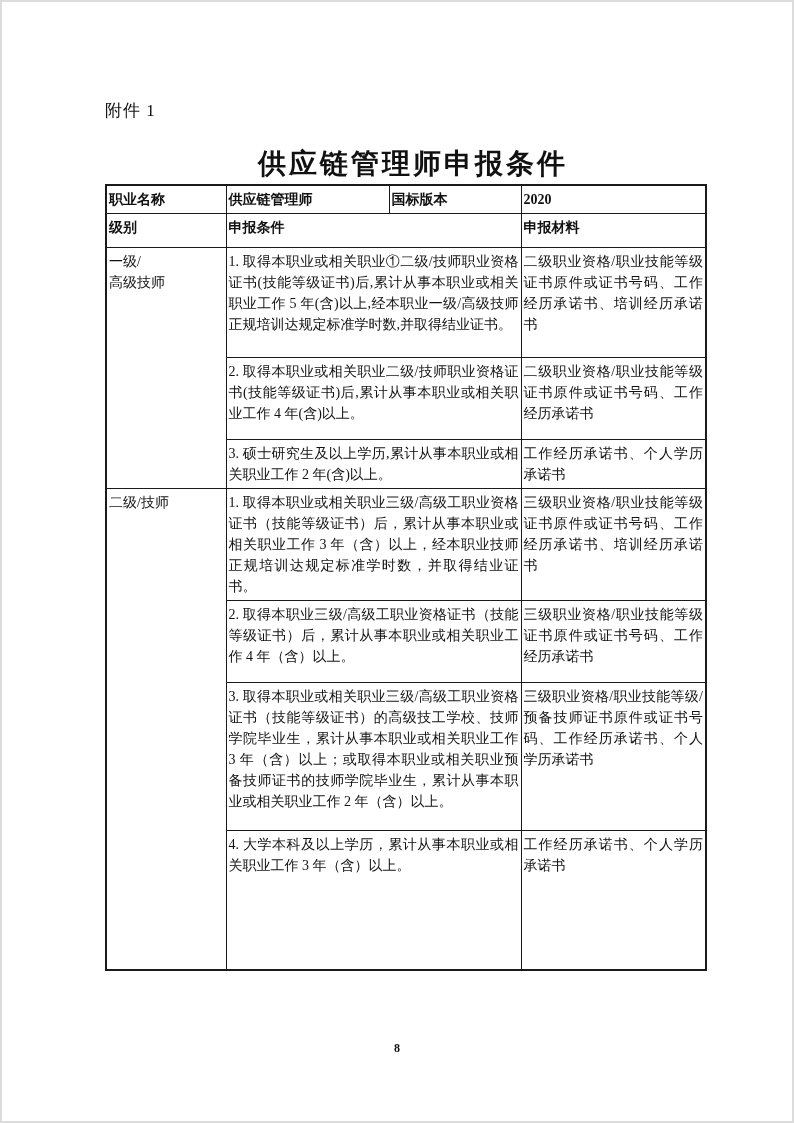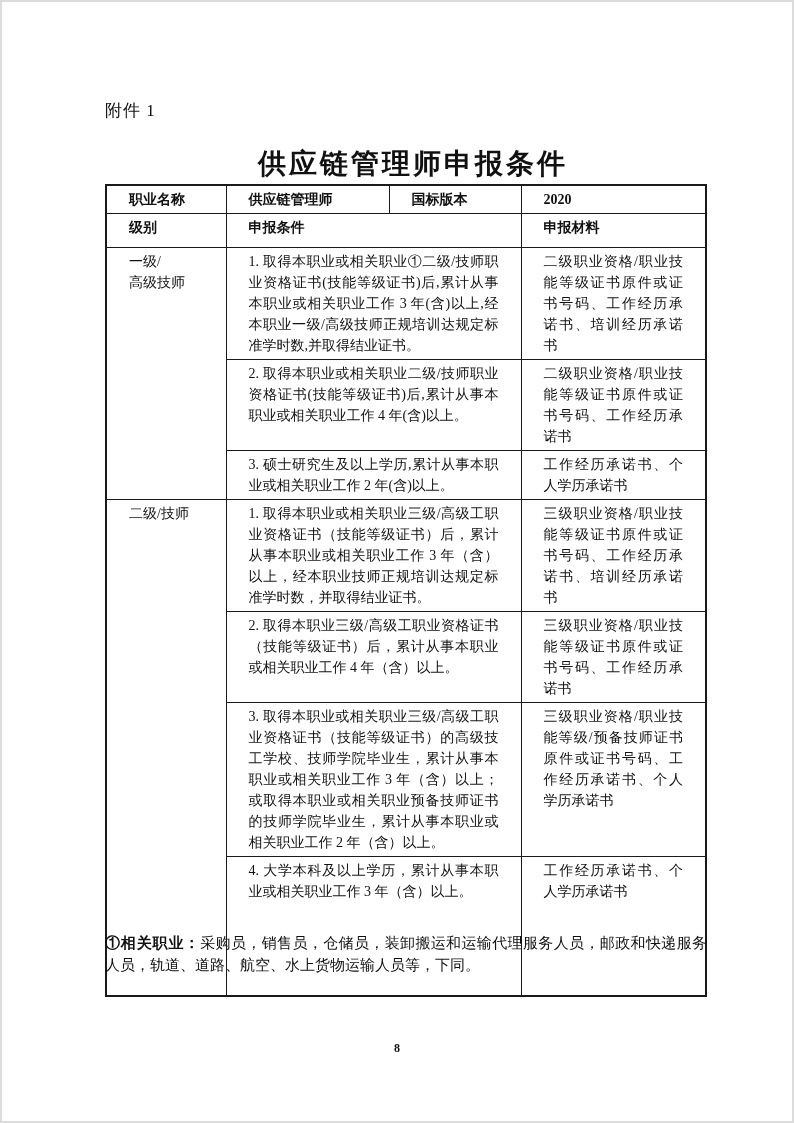--- a/index.html
+++ b/index.html
@@ -37,21 +37,21 @@
     left: 103px;
     top: 182px;
     width: 600px;
     border-collapse: collapse;
     table-layout: fixed;
   }
   table.cond-table td {
     border: 1.5px solid #1a1a1a;
     font-size: 14px;
     line-height: 1.5;
-    padding: 3px 22px;
+    padding: 3px 2px;
     vertical-align: top;
     text-align: justify;
     box-sizing: border-box;
   }
   table.cond-table { border: 2px solid #1a1a1a; }
   td.hdr {
     font-weight: bold;
     text-align: center;
     vertical-align: middle;
     font-size: 15px;
@@ -119,21 +119,21 @@
       </tr>
       <tr class="rh2">
         <td class="hdr">级别</td>
         <td class="hdr" colspan="2">申报条件</td>
         <td class="hdr">申报材料</td>
       </tr>
 
       <tr class="rh3">
         <td class="level" rowspan="3">一级/
 高级技师</td>
-        <td colspan="2">1. 取得本职业或相关职业①二级/技师职业资格证书(技能等级证书)后,累计从事本职业或相关职业工作 3 年(含)以上,经本职业一级/高级技师正规培训达规定标准学时数,并取得结业证书。</td>
+        <td colspan="2">1. 取得本职业或相关职业①二级/技师职业资格证书(技能等级证书)后,累计从事本职业或相关职业工作 5 年(含)以上,经本职业一级/高级技师正规培训达规定标准学时数,并取得结业证书。</td>
         <td class="mat">二级职业资格/职业技能等级证书原件或证书号码、工作经历承诺书、培训经历承诺书</td>
       </tr>
       <tr class="rh4">
         <td colspan="2">2. 取得本职业或相关职业二级/技师职业资格证书(技能等级证书)后,累计从事本职业或相关职业工作 4 年(含)以上。</td>
         <td class="mat">二级职业资格/职业技能等级证书原件或证书号码、工作经历承诺书</td>
       </tr>
       <tr class="rh5">
         <td colspan="2">3. 硕士研究生及以上学历,累计从事本职业或相关职业工作 2 年(含)以上。</td>
         <td class="mat">工作经历承诺书、个人学历承诺书</td>
       </tr>
@@ -151,17 +151,16 @@
         <td colspan="2">3. 取得本职业或相关职业三级/高级工职业资格证书（技能等级证书）的高级技工学校、技师学院毕业生，累计从事本职业或相关职业工作 3 年（含）以上；或取得本职业或相关职业预备技师证书的技师学院毕业生，累计从事本职业或相关职业工作 2 年（含）以上。</td>
         <td class="mat vmid">三级职业资格/职业技能等级/预备技师证书原件或证书号码、工作经历承诺书、个人学历承诺书</td>
       </tr>
       <tr class="rh9">
         <td colspan="2" class="vmid">4. 大学本科及以上学历，累计从事本职业或相关职业工作 3 年（含）以上。</td>
         <td class="mat vmid">工作经历承诺书、个人学历承诺书</td>
       </tr>
     </tbody>
   </table>
 
-  <div class="footnote"><b>①相关职业：</b><span>采购员，销售员，仓储员，装卸搬运和运输代理服务人员，邮政和快递服务人员，轨道、道路、航空、水上货物运输人员等，下同。</span></div>
 
   <div class="page-number">8</div>
 
 </div>
 
 </body></html>

